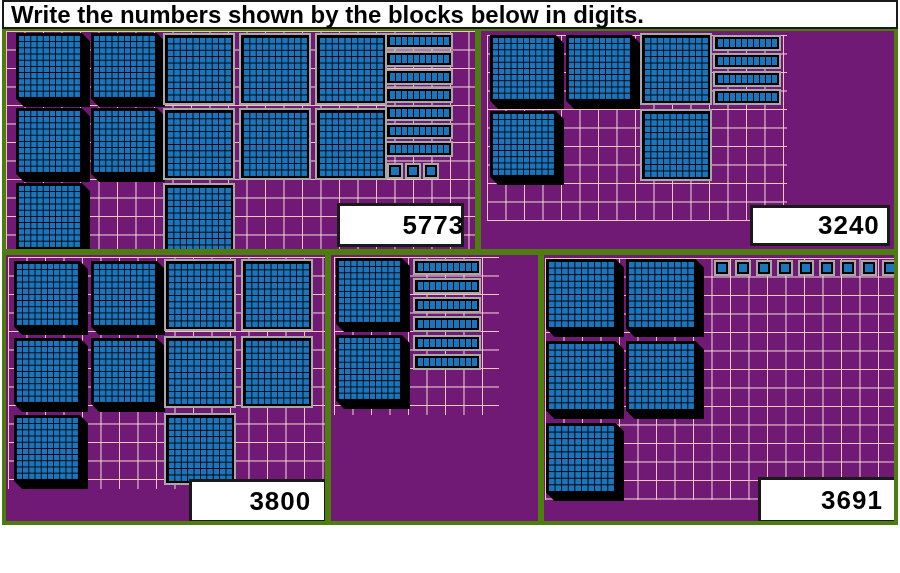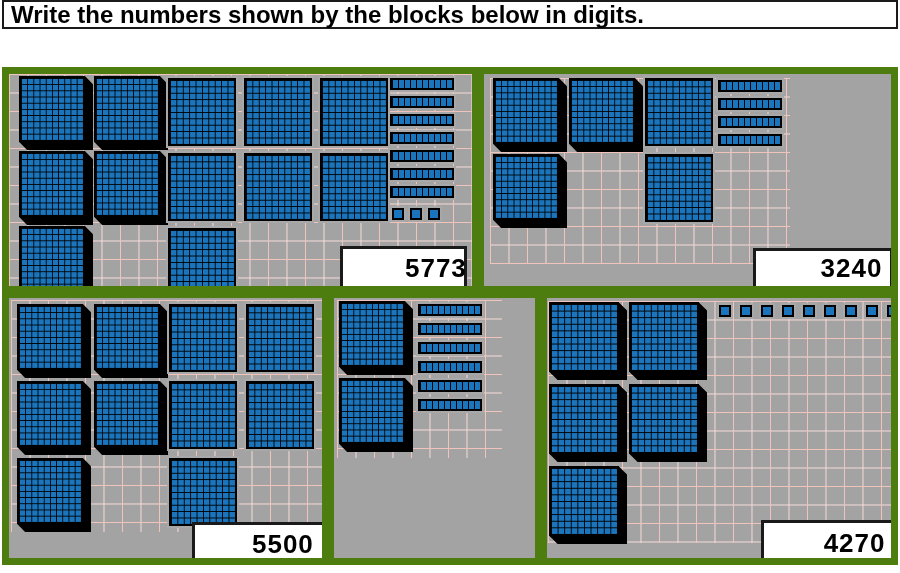--- a/index.html
+++ b/index.html
@@ -6,21 +6,21 @@
   *{box-sizing:border-box;}
   .sheet{position:relative;width:900px;height:573px;background:#fff;overflow:hidden;
          font-family:"Liberation Sans", sans-serif;}
 
   
   .titlebar{position:absolute;left:2px;top:0;width:896px;height:29px;background:#fff;
             border:2px solid #1a1a1a;display:flex;align-items:center;padding-left:7px;
             font-size:24px;font-weight:700;color:#000;z-index:5;}
 
   
-  .panel{position:absolute;background:#a3a3a3;border:7px solid #4d7c0f;overflow:hidden;margin-top:40px;}
+  .panel{position:absolute;background:#701a75;border:4px solid #4d7c0f;overflow:hidden;}
   #p1{left:2px;  top:27px; width:477px;height:226px;}
   #p2{left:477px;top:27px; width:421px;height:226px;text-decoration:underline;}
   #p3{left:2px;  top:251px;width:327px;height:274px;}
   #p4{left:327px;top:251px;width:215px;height:274px;}
   #p5{left:540px;top:251px;width:358px;height:274px;}
 
   
   .paper{position:absolute;
     background-image:
       linear-gradient(to right, var(--paper-major) 1px, transparent 1px),
@@ -196,21 +196,21 @@
         </div>
       </div>
     <div class="flats">
         <div class="flat"></div>
         <div class="flat"></div>
         <div class="flat"></div>
         <div class="flat"></div>
         <div class="flat"></div>
       </div>
     <div class="answer">
-      <span>5500</span>
+      <span>3800</span>
     </div>
   </div>
 
   <div class="panel" id="p4">
     <div class="paper"></div>
     <div class="cubes">
         <div class="cube">
           <div class="face"></div>
         </div>
         <div class="cube">
@@ -251,17 +251,17 @@
         <div class="unit"></div>
         <div class="unit"></div>
         <div class="unit"></div>
         <div class="unit"></div>
         <div class="unit"></div>
         <div class="unit"></div>
         <div class="unit"></div>
         <div class="unit"></div>
       </div>
     <div class="answer">
-      <span>4270</span>
+      <span>3691</span>
     </div>
   </div>
 
 </div>
 
 </body></html>

